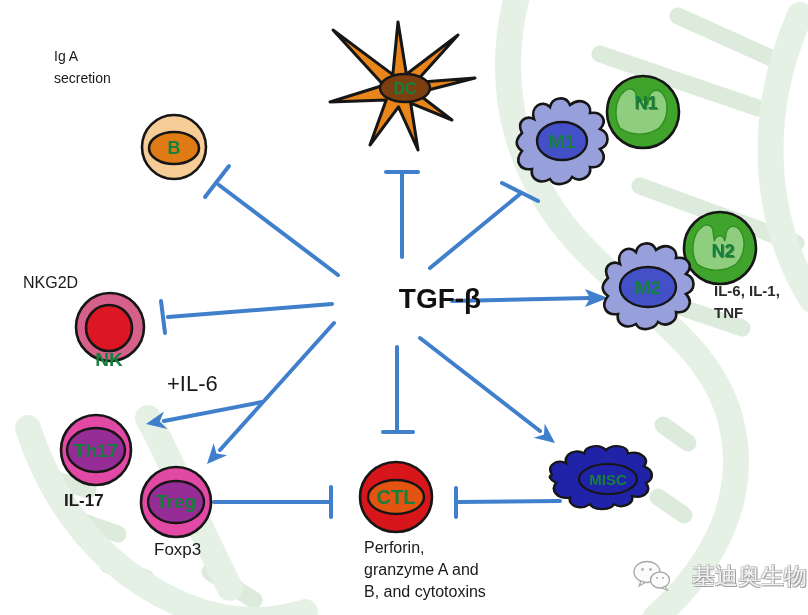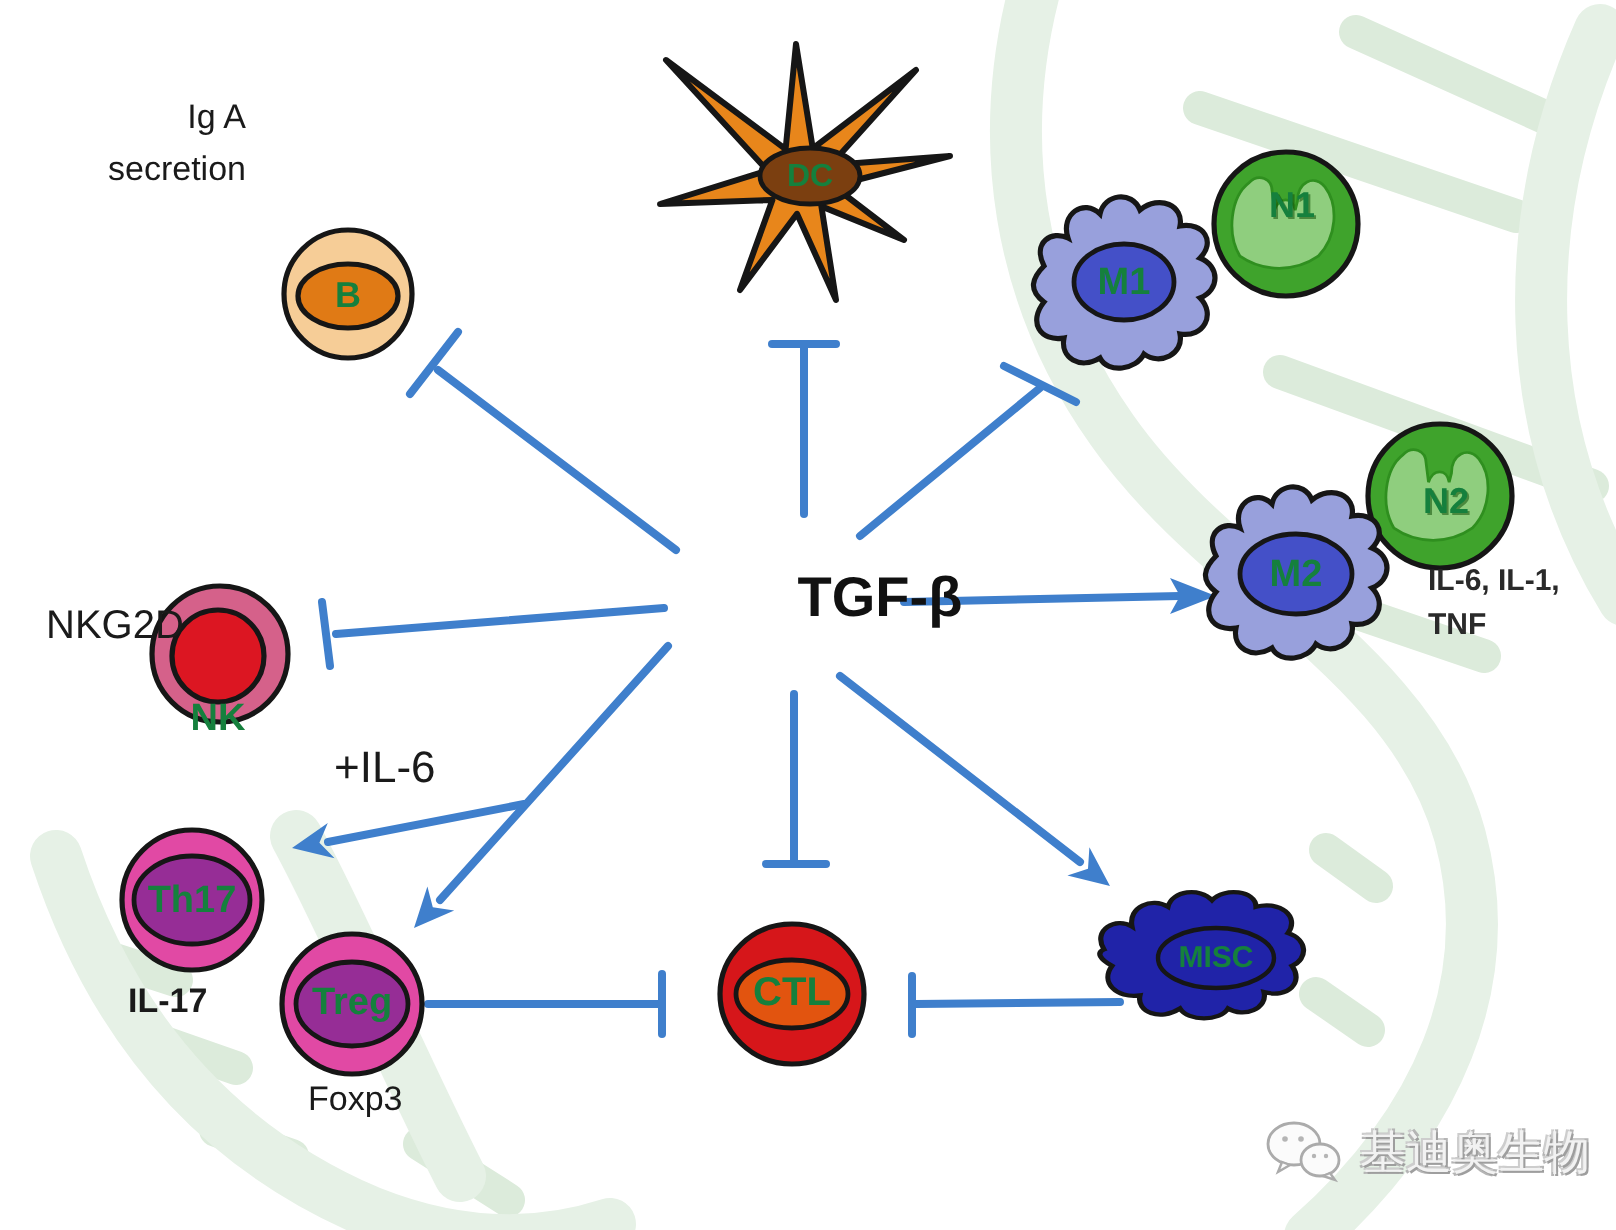--- a/index.html
+++ b/index.html
@@ -10,26 +10,26 @@
   #diagram-svg{position:absolute;left:0;top:0;}
   .lbl{position:absolute;color:#1a1a1a;white-space:nowrap;}
   .cell-label{
     position:absolute;transform:translate(-50%,-50%);
     color:#15803d;font-weight:bold;letter-spacing:0px;
   }
   .center-label{
     position:absolute;transform:translate(-50%,-50%);
     font-weight:bold;font-size:28px;color:#111111;margin-left:36px;
   }
-  .ann{font-size:17px;line-height:1.55;text-align:right;}
+  .ann{font-size:14px;line-height:1.55;}
   .ann-small{font-size:15px;line-height:1.45;color:#2a2a2a;font-weight:bold;}
   .edge-label{font-size:22px;}
   .green-shadow{text-shadow:1px 1px 0 rgba(20,80,10,0.55);}
   #logo{
-    position:absolute;left:632px;top:560px;display:flex;align-items:center;gap:8px;text-align:right;
+    position:absolute;left:632px;top:560px;display:flex;align-items:center;gap:20px;text-align:right;
   }
   #logo-text{
     font-family:"DejaVu Sans",sans-serif;font-size:23px;color:#f2f2f2;
     text-shadow:1px 1px 0 #9e9e9e,-1px -1px 0 #cdcdcd,1px -1px 0 #b5b5b5,-1px 1px 0 #b5b5b5;
   }
 </style>
 </head>
 <body>
 
 <div id="canvas">
@@ -177,33 +177,38 @@
   <div class="cell-label" style="left:396px;top:497px;font-size:20px;">CTL</div>
   <div class="cell-label" style="left:608px;top:479px;font-size:15px;">MISC</div>
 
   <div class="center-label" style="left:404px;top:299px;">TGF-β</div>
 
   <div class="lbl ann" style="left:54px;top:46px;">
     <div>Ig A</div>
     <div>secretion</div>
   </div>
 
-  <div class="lbl" style="left:23px;top:274px;font-size:20px;margin-top:28px;">NKG2D</div>
+  <div class="lbl" style="left:23px;top:274px;font-size:16px;">NKG2D</div>
 
   <div class="lbl edge-label" style="left:167px;top:371px;">+IL-6</div>
 
   <div class="lbl" style="left:64px;top:491px;font-size:17px;font-weight:bold;">IL-17</div>
 
   <div class="lbl" style="left:154px;top:540px;font-size:17px;">Foxp3</div>
 
   <div class="lbl ann-small" style="left:714px;top:280px;">
     <div>IL-6, IL-1,</div>
     <div>TNF</div>
   </div>
 
+  <div class="lbl" style="left:364px;top:537px;font-size:16px;line-height:1.38;">
+    <div>Perforin,</div>
+    <div>granzyme A and</div>
+    <div>B, and cytotoxins</div>
+  </div>
 
   <div id="logo">
     <svg width="40" height="32" viewBox="0 0 40 32">
       <ellipse cx="15" cy="12" rx="13" ry="10.5" fill="#fbfbfb" stroke="#ababab" stroke-width="1.4"></ellipse>
       <circle cx="10.5" cy="9.5" r="1.4" fill="#b5b5b5"></circle>
       <circle cx="18.5" cy="9.5" r="1.4" fill="#b5b5b5"></circle>
       <path d="M 9,21 L 7,26 L 13,22.5 Z" fill="#fbfbfb" stroke="#ababab" stroke-width="1.2"></path>
       <ellipse cx="28" cy="20" rx="9.5" ry="8" fill="#fbfbfb" stroke="#ababab" stroke-width="1.4"></ellipse>
       <circle cx="25" cy="18" r="1.1" fill="#b5b5b5"></circle>
       <circle cx="31" cy="18" r="1.1" fill="#b5b5b5"></circle>

